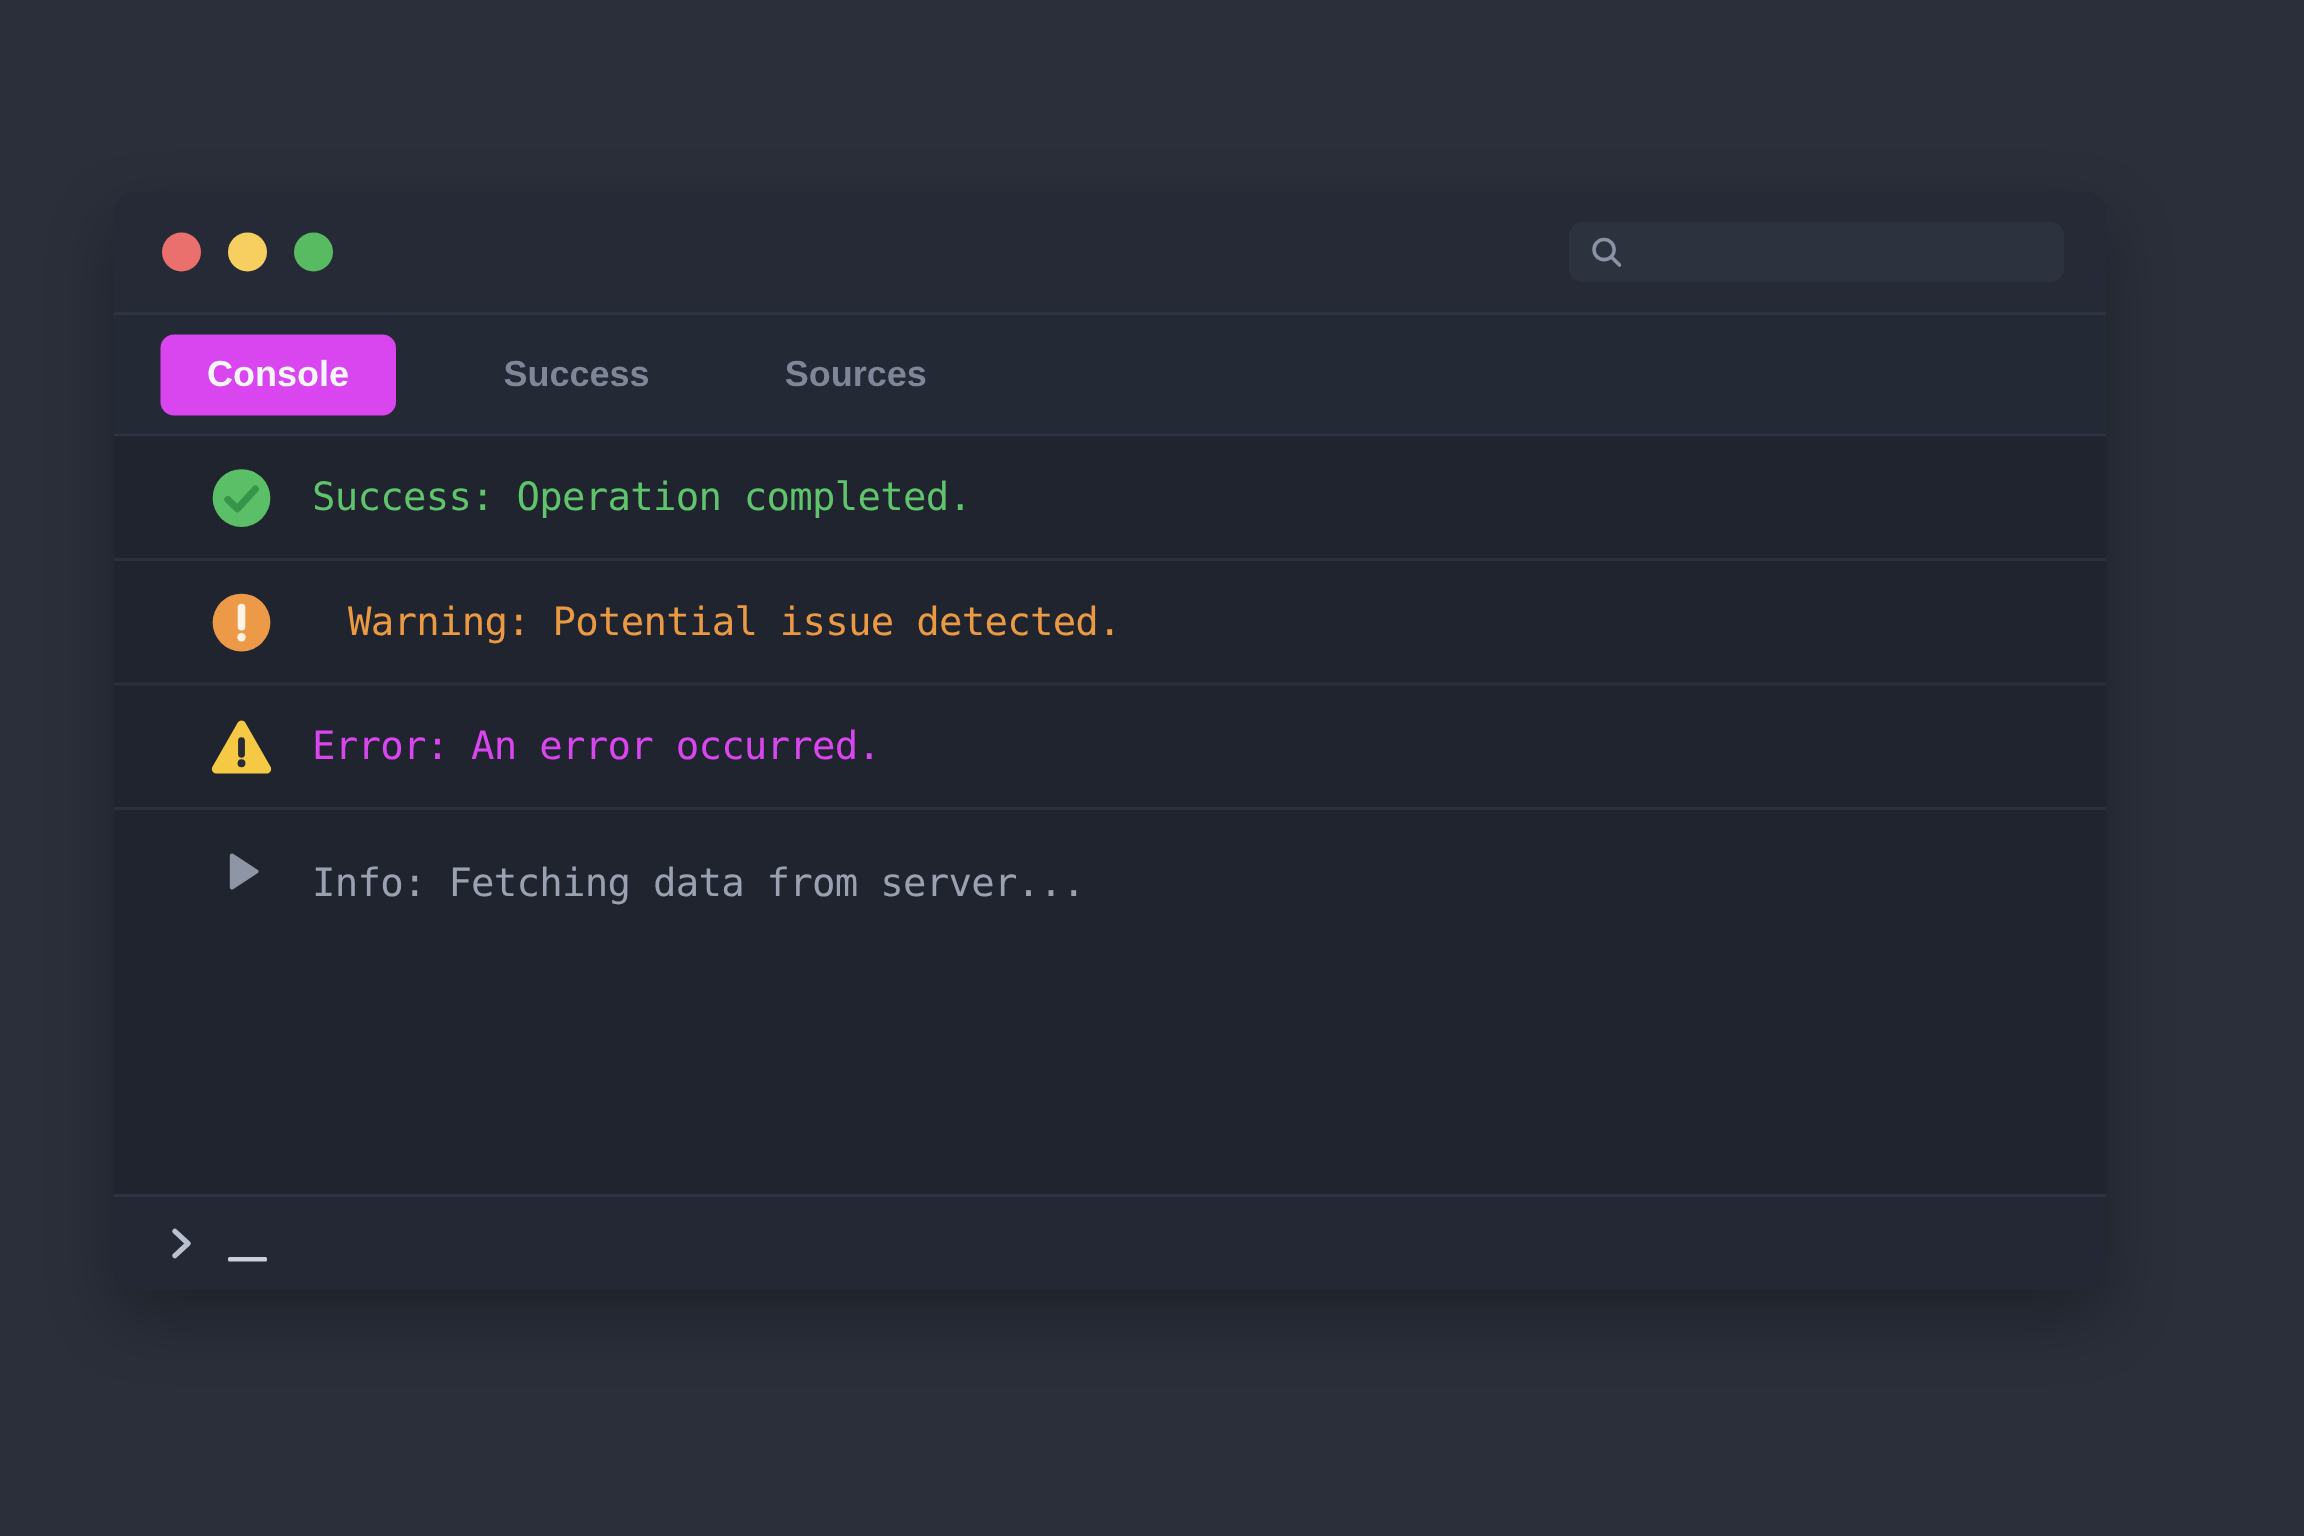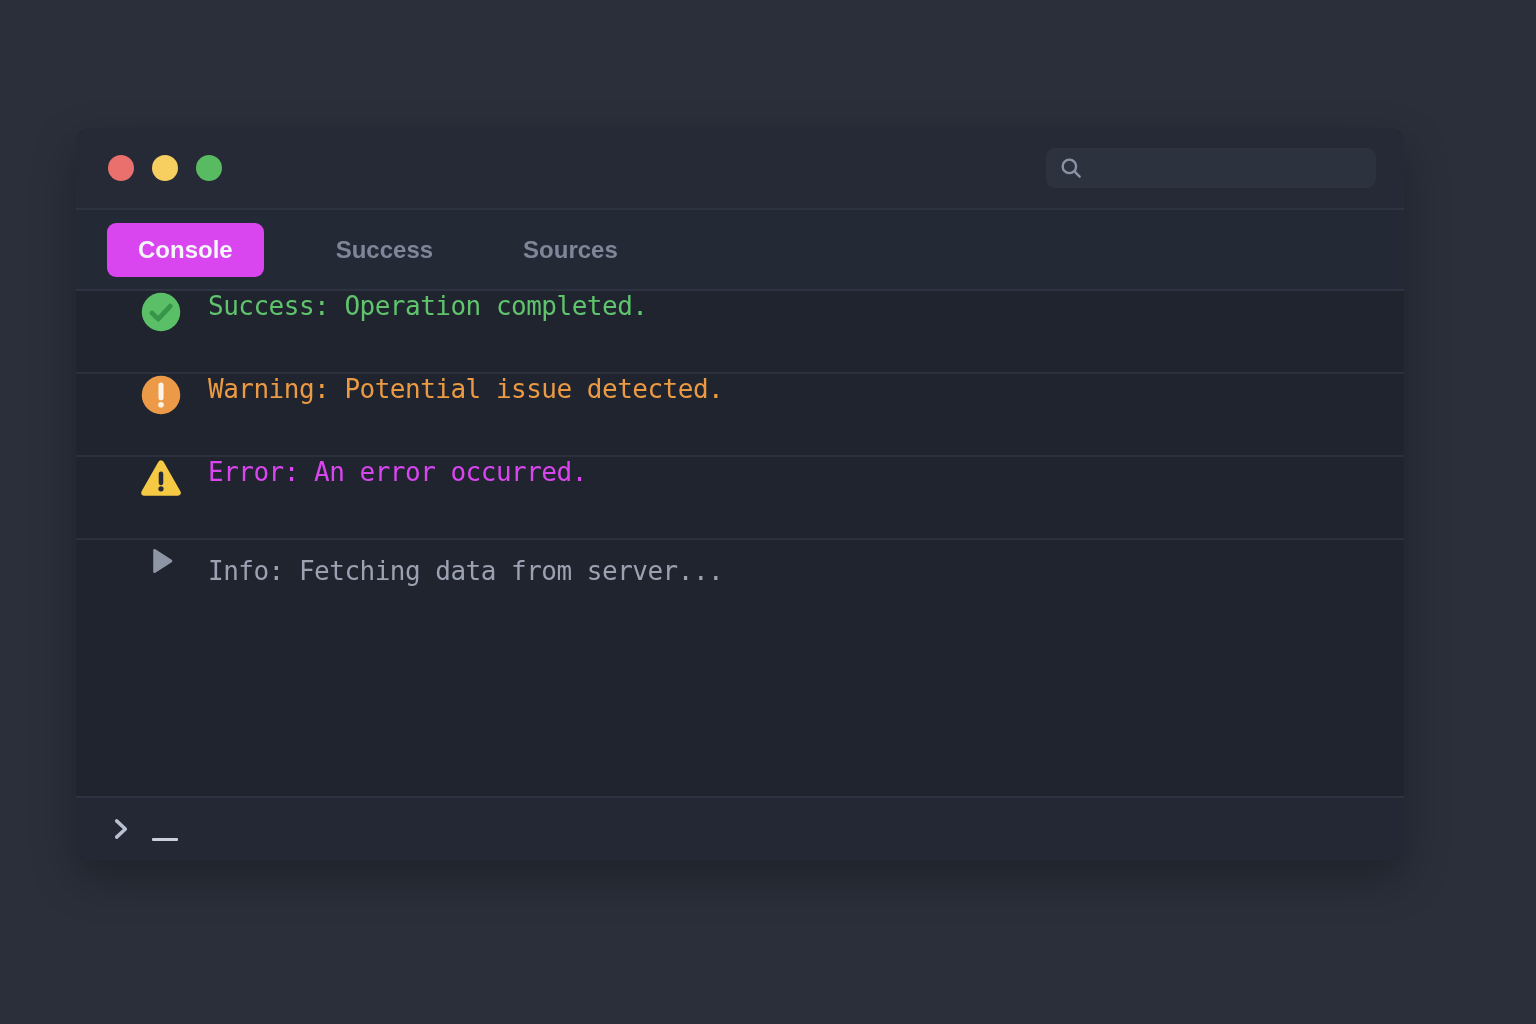--- a/index.html
+++ b/index.html
@@ -69,32 +69,32 @@
     padding: 15px 31px;
   }
   
   .console-body {
     flex: 1;
     background: #20242f;
     display: flex; flex-direction: column;
   }
   .log-row {
     flex: 0 0 81px;
-    display: flex; align-items: flex-start;
+    display: flex; align-items: center;
     padding-left: 64px; gap: 26px;
     border-bottom: 2px solid #2b303c;
   }
   .log-icon { width: 42px; height: 42px; flex: 0 0 42px; display: block; }
   .log-text {
     font: 26px "DejaVu Sans Mono", monospace;
     letter-spacing: -0.5px;
     white-space: pre;
   }
   .log-row.success .log-text { color: #5fc46c; }
-  .log-row.warning .log-text { color: #eb9a43; }
+  .log-row.warning .log-text { color: #eb9a43; margin-left: 24px; }
   .log-row.error   .log-text { color: #d946ef; }
   .log-row.info    .log-text { color: #9aa2b1; margin-top: 16px; }
   
   .prompt-bar {
     flex: 0 0 62px;
     background: #232834;
     border-top: 2px solid #2d3340;
     display: flex; align-items: center;
     padding-left: 30px; gap: 16px;
     cursor: text;

